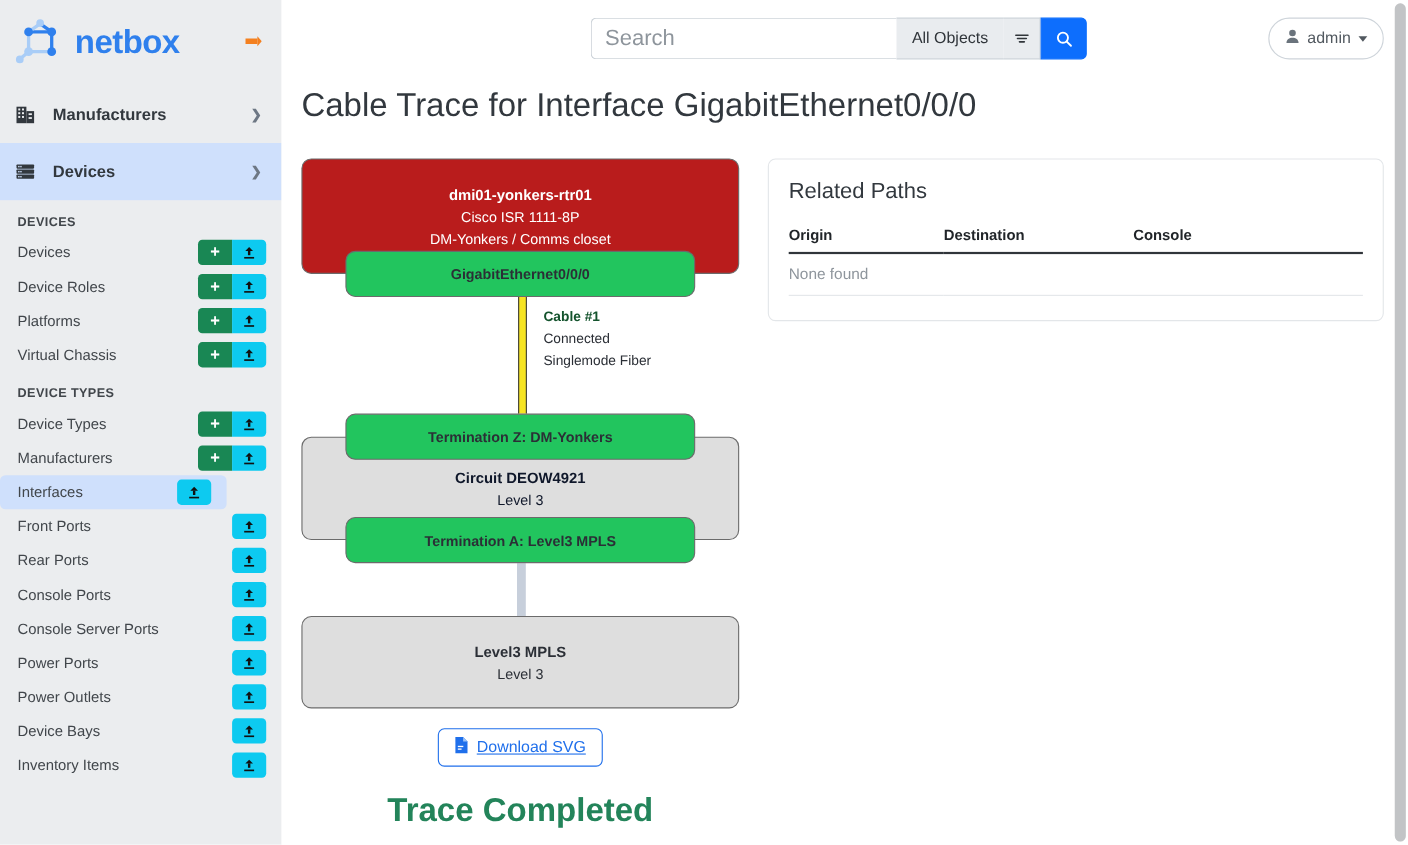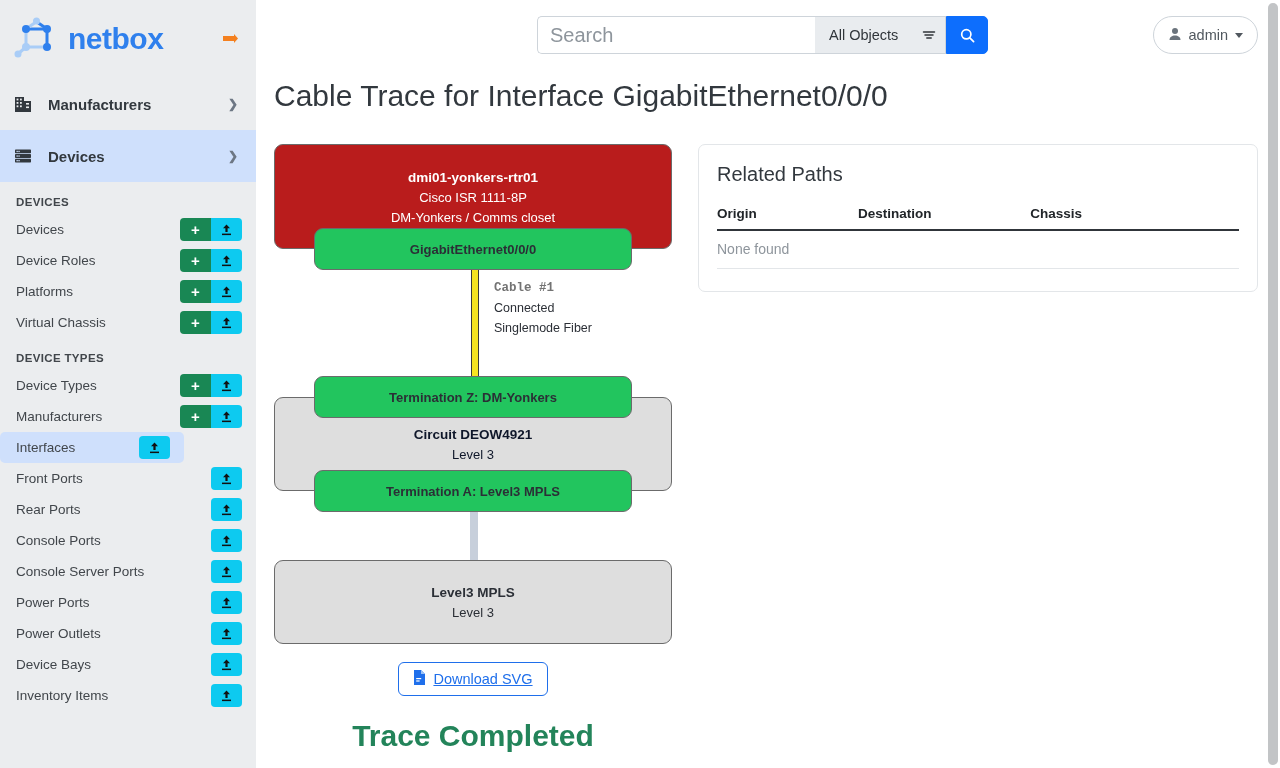--- a/index.html
+++ b/index.html
@@ -50,21 +50,21 @@
     display: flex; align-items: center;
     height: 31px; margin: 0 0 0 0; padding-left: 16px; padding-right: 10px;
     position: relative;
   }
   .nav-row a {
     font-size: 13.5px; color: #41464b; text-decoration: none;
     flex: 1 1 auto; line-height: 31px;
   }
   .nav-row.selected {
     background: #cfe0fc; border-radius: 5px;
-    margin-left: 0px; width: 184px;
+    margin-left: 0px; width: 206px;
   }
   .btn-pair { position: absolute; right: 14px; top: 4px; display: flex; }
   .mini-btn {
     width: 31px; height: 23px; display: flex; align-items: center; justify-content: center;
     color: #fff; font-size: 13px; border: none; cursor: pointer; line-height: 1;
   }
   .mini-add { background: #198754; border-radius: 4px 0 0 4px; font-size: 15px; font-weight: 600; }
   .mini-imp { background: #0dcaf0; border-radius: 0 4px 4px 0; color: #111; }
   .mini-imp.solo { border-radius: 4px; }
 
@@ -152,21 +152,21 @@
 
   .overlap-up { margin-top: -21px; }
 
   
   .cable-zone { position: relative; height: 106px; width: 398px; }
   .cable-line {
     position: absolute; left: 197px; top: 0; width: 8px; height: 106px;
     background: #f6e422; border-left: 1px solid #3a3a3a; border-right: 1px solid #3a3a3a;
   }
   .cable-label { position: absolute; left: 220px; top: 8px; text-align: left; }
-  .cable-label .cl1 { font-size: 12.5px; font-weight: 700; line-height: 20px; color: #737373; font-family: Liberation Mono, monospace; }
+  .cable-label .cl1 { font-size: 12.5px; font-weight: 700; line-height: 20px; color: #14532d; }
   .cable-label .cl2, .cable-label .cl3 { font-size: 12.5px; line-height: 20px; color: #2b2f36; }
 
   .dash-zone { position: relative; height: 48px; width: 398px; }
   .dash-line {
     position: absolute; left: 196px; top: 0; width: 8px; height: 48px;
     background-image: linear-gradient(#c7cfdb 0 0);
     background-size: 8px 8px;
     background-repeat: repeat-y;
     background-position: 0 4px;
   }
@@ -572,21 +572,21 @@
       </div>
 
       <div class="col-side">
         <div class="card">
           <div class="card-title">Related Paths</div>
           <table class="paths">
             <thead>
               <tr>
                 <th style="width:27%">Origin</th>
                 <th style="width:33%">Destination</th>
-                <th>Chassis</th>
+                <th>Console</th>
               </tr>
             </thead>
             <tbody>
               <tr>
                 <td colspan="3">None found</td>
               </tr>
             </tbody>
           </table>
         </div>
       </div>

